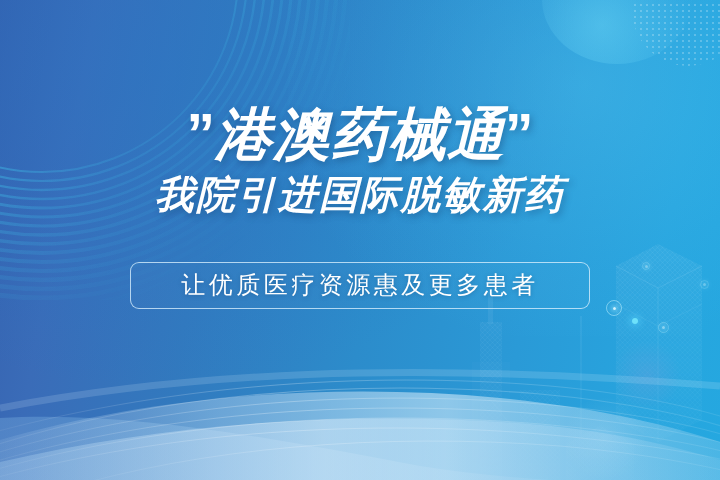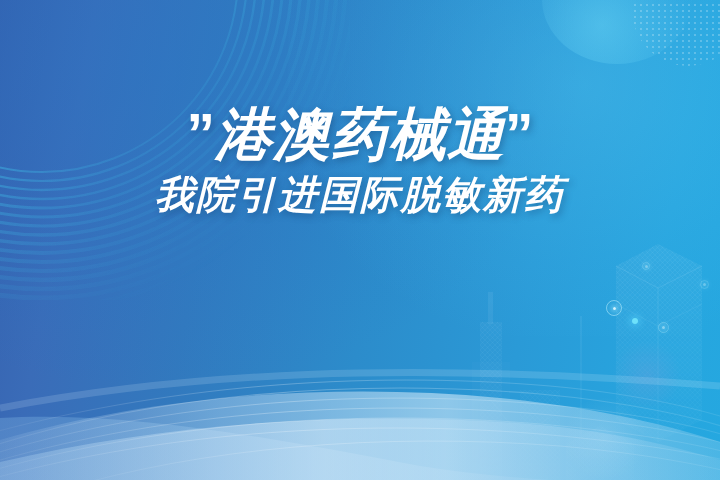--- a/index.html
+++ b/index.html
@@ -352,15 +352,18 @@
   </div>
   <div class="dot-solid" style="left:632px; top:318px; width:6px; height:6px;"></div>
   <div class="haze" style="left:612px; top:340px; width:70px; height:70px; background:radial-gradient(circle, rgba(180,150,215,0.16) 0%, rgba(180,150,215,0) 70%);"></div>
   <div class="haze" style="left:560px; top:398px; width:90px; height:80px; background:radial-gradient(circle, rgba(215,235,255,0.14) 0%, rgba(215,235,255,0) 70%);"></div>
 
   <div class="content">
     <div class="title-line title-1"><span class="qmark">”</span><span>港澳药械通</span><span class="qmark">”</span></div>
 
     <div class="title-line title-2">我院引进国际脱敏新药</div>
 
+    <div class="subtitle-box">
+      <span class="subtitle-text">让优质医疗资源惠及更多患者</span>
+    </div>
   </div>
 
 </div>
 
 </body></html>

